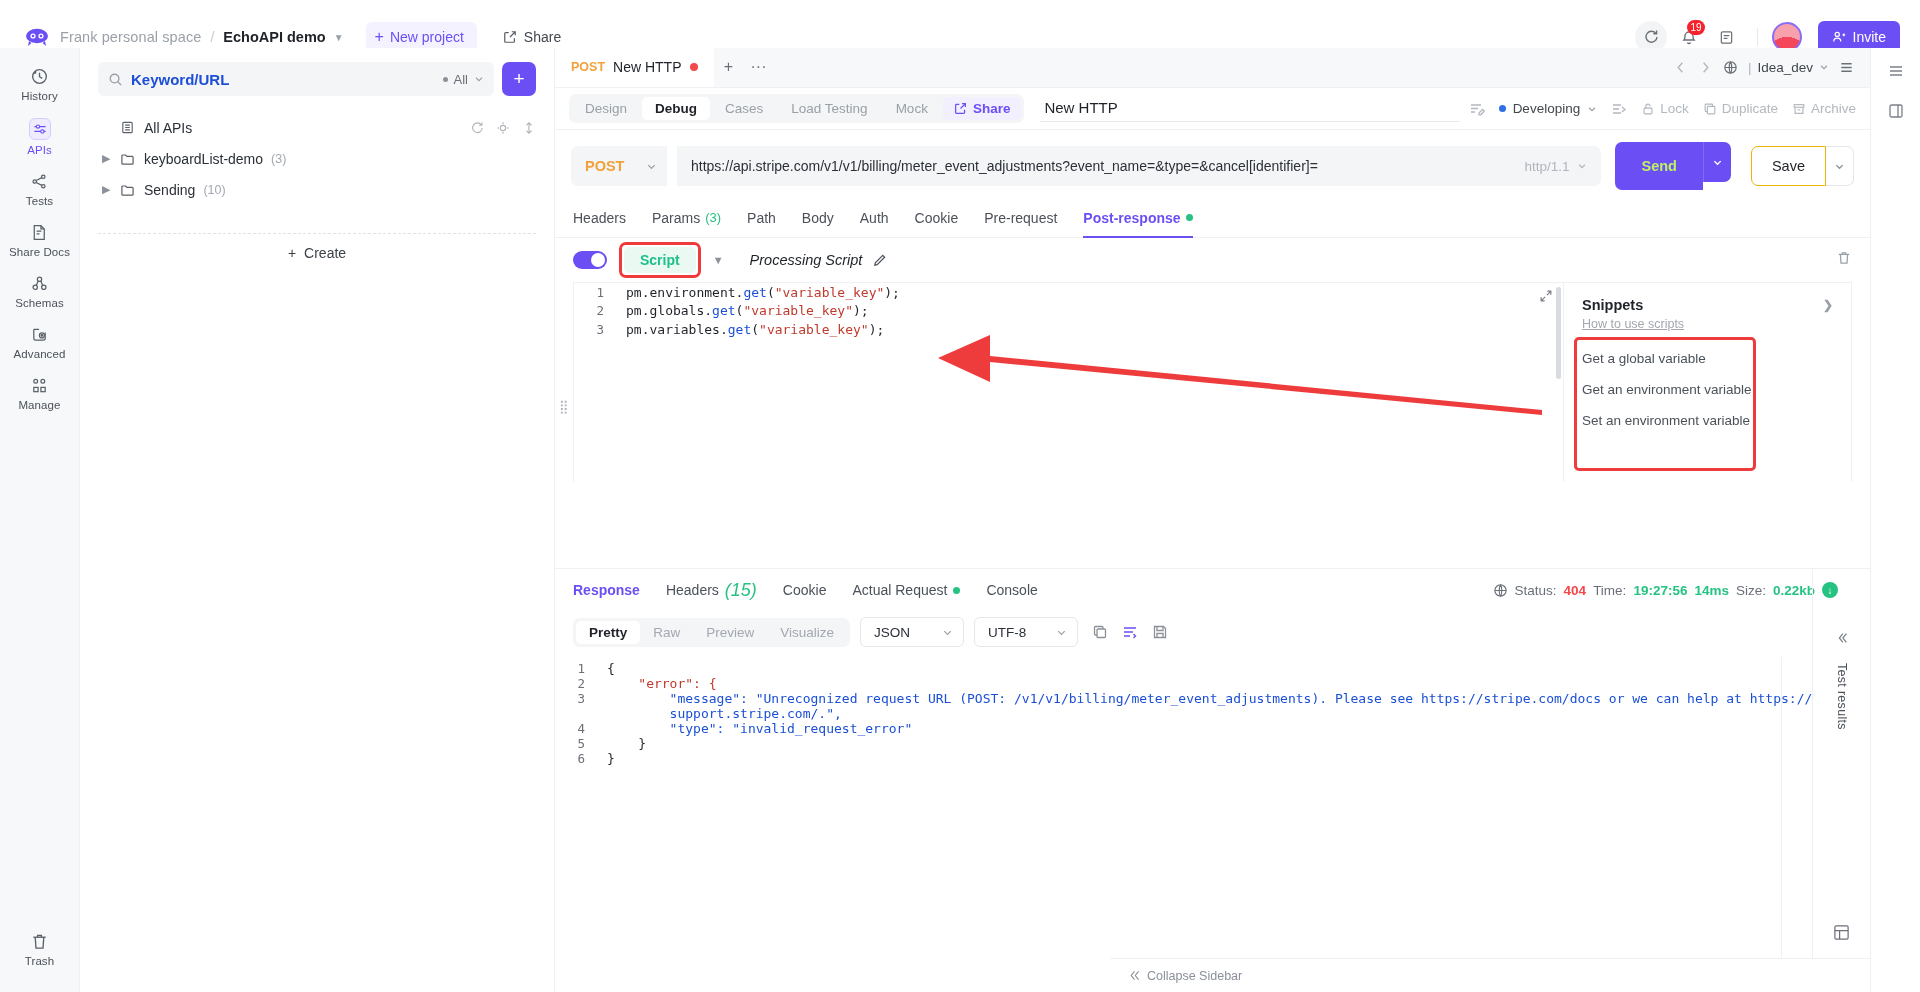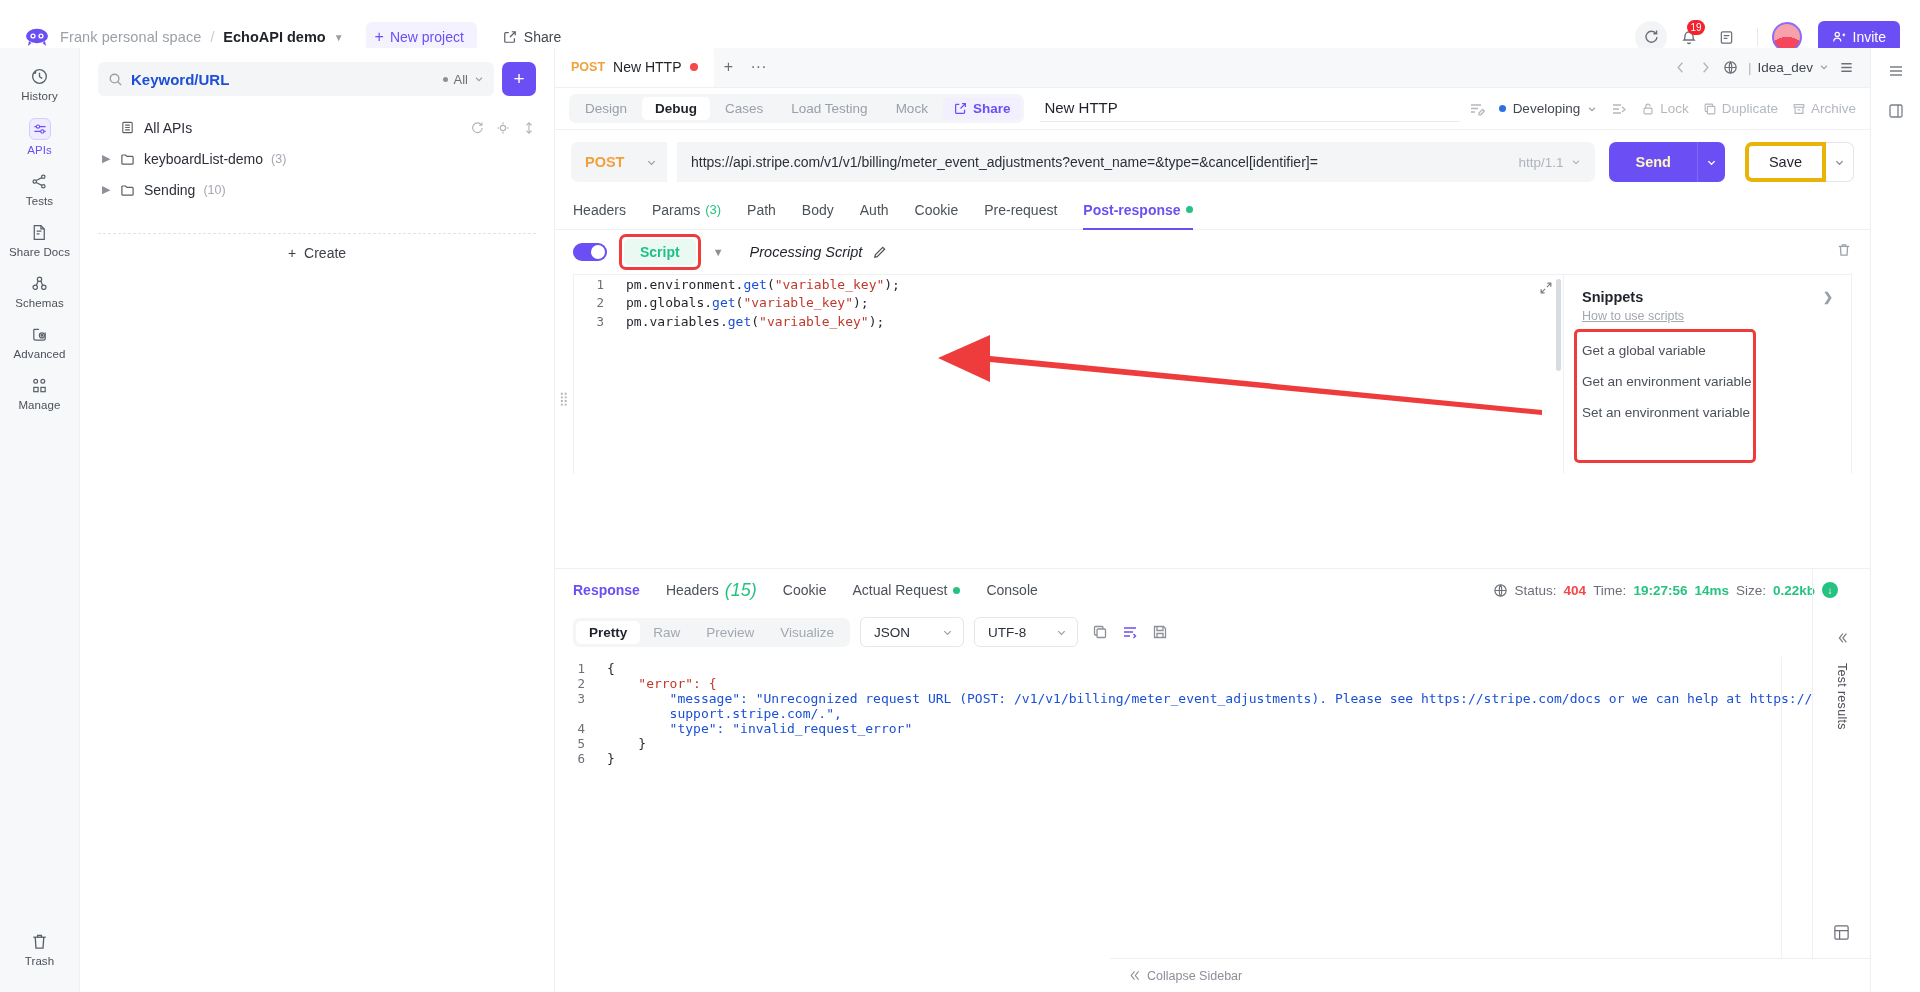--- a/index.html
+++ b/index.html
@@ -203,32 +203,32 @@
   .method-sel .mname { color: #f2a13a; font-weight: 700; font-size: 14.5px; }
   .url-input {
     flex: 1; height: 40px; background: #f4f5f7; border-radius: 0 7px 7px 0;
     display: flex; align-items: center; padding: 0 14px;
     font-size: 14px; color: #2b3038; gap: 12px;
   }
   .url-text { flex: 1; }
   .http-ver { color: #b0b5bc; font-size: 13.5px; display: flex; align-items: center; gap: 8px; }
   .send-grp { display: flex; margin-left: 4px; }
   .send-btn {
-    height: 40px; padding: 0 26px; background: #6c4ef5; color: #fef9c3;
+    height: 48px; padding: 0 26px; background: #6c4ef5; color: #bef264;
     border-radius: 7px 0 0 7px; display: flex; align-items: center;
     font-size: 14.5px; font-weight: 700; cursor: pointer;
   }
   .send-caret {
     height: 40px; width: 28px; background: #6c4ef5; color: #fff;
     border-radius: 0 7px 7px 0; border-left: 1px solid #8169f7;
     display: flex; align-items: center; justify-content: center; cursor: pointer;
   }
   .save-grp { display: flex; margin-left: 10px; }
   .save-btn {
-    height: 40px; padding: 0 20px; background: #fff; border: 4px solid #eab308;
+    height: 40px; padding: 0 20px; background: #fff; border: 1px solid #eab308;
     border-radius: 7px 0 0 7px; display: flex; align-items: center;
     font-size: 14.5px; color: #1f2329; cursor: pointer;
   }
   .save-caret {
     height: 40px; width: 28px; background: #fff; border: 1px solid #e4e6ea;
     border-left: none; border-radius: 0 7px 7px 0; color: #8b9099;
     display: flex; align-items: center; justify-content: center; cursor: pointer;
   }
 
   

